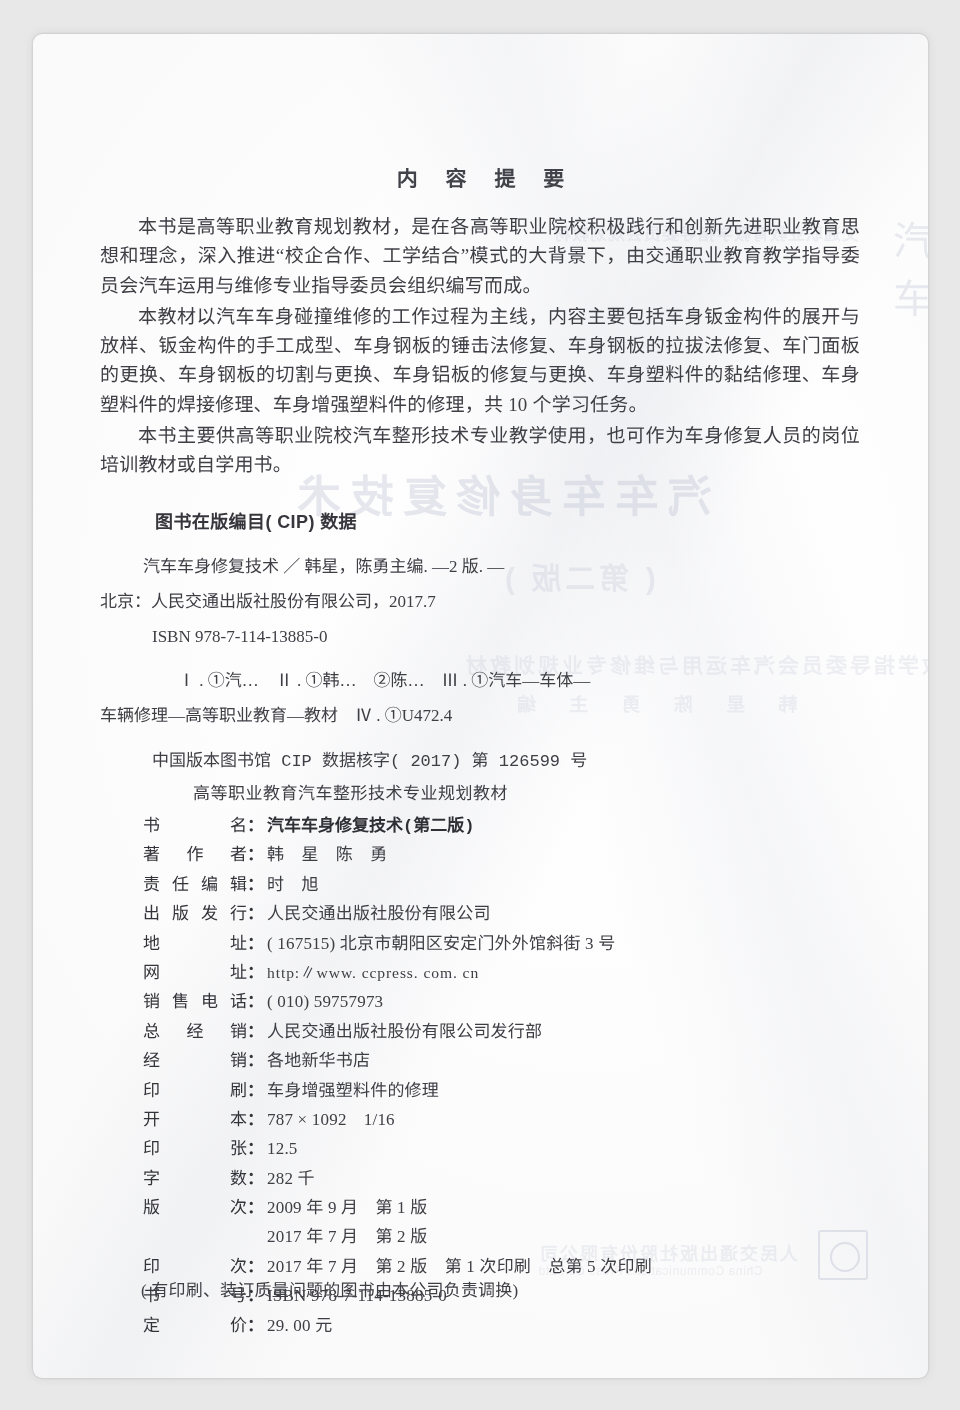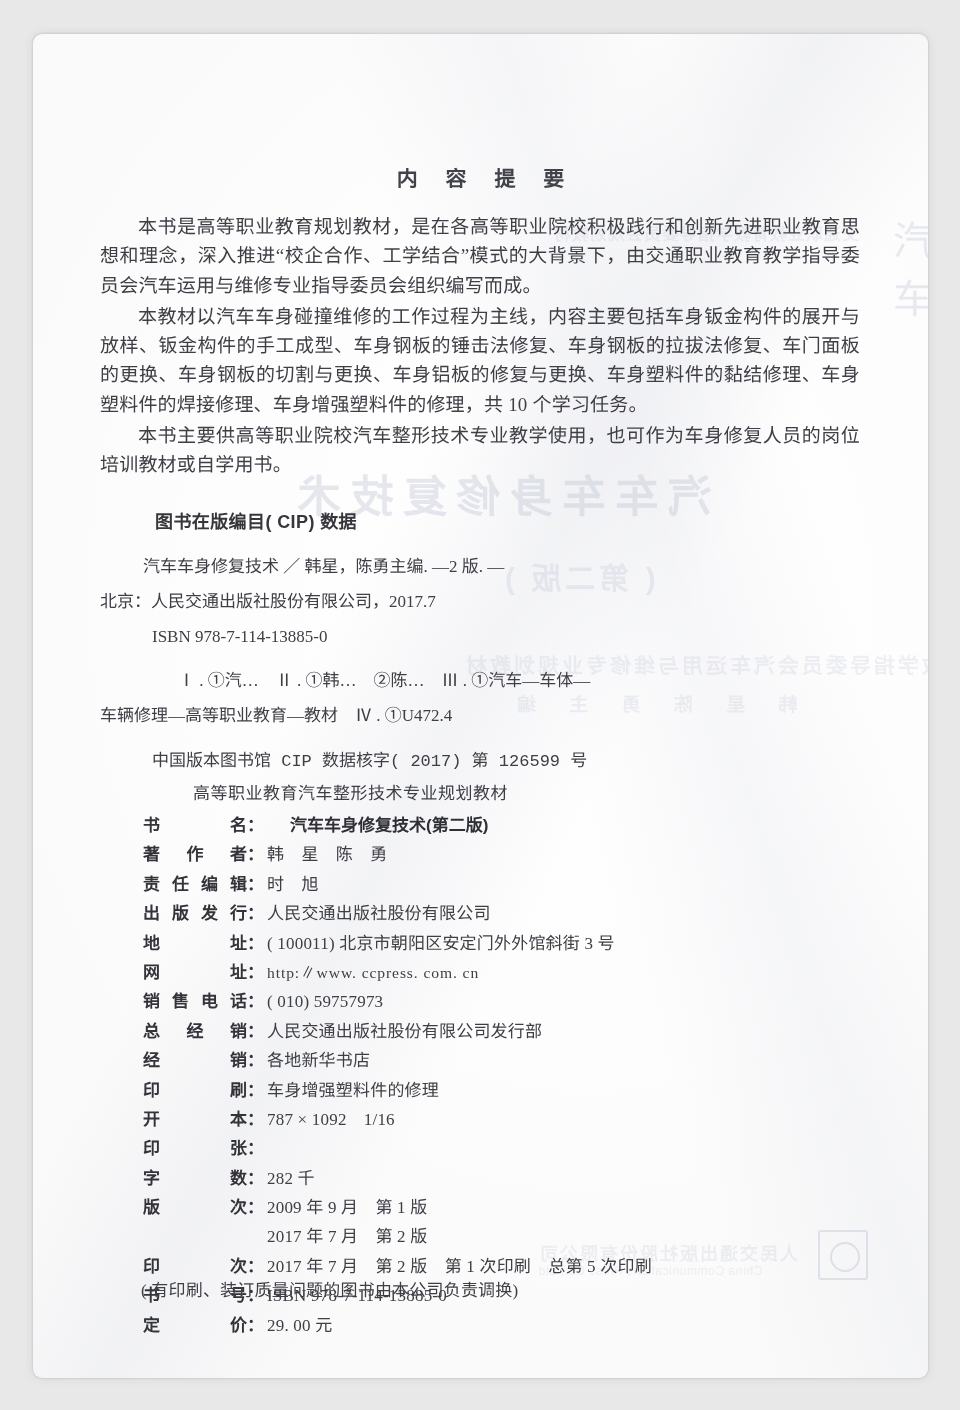--- a/index.html
+++ b/index.html
@@ -224,21 +224,21 @@
   .colo-row {
     display: flex;
     align-items: baseline;
     min-height: 29.4px;
   }
   .colo-label {
     width: 104px;
     flex: 0 0 104px;
     font-family: "Liberation Sans", sans-serif;
     font-size: 17px;
-    font-weight: 700;
+    font-weight: 400;
     color: #33333a;
     text-align: justify;
     text-align-last: justify;
     letter-spacing: 0;
   }
   .colo-colon {
     flex: 0 0 9px;
     font-family: "Liberation Sans", sans-serif;
     font-size: 17px;
     font-weight: 700;
@@ -246,25 +246,24 @@
   }
   .colo-value {
     flex: 1 1 auto;
     font-family: "Liberation Serif", serif;
     font-size: 17px;
     color: #3e3e45;
     letter-spacing: .2px;
     padding-left: 3px;
   }
   .colo-value.bold-sans {
-    font-family: Liberation Sans, sans-serif;
+    font-family: Liberation Mono, monospace;
     font-weight: 700;
     color: #2f2f36;
     letter-spacing: 0;
-    margin-left: 23px;
   }
   .colo-value.latin {
     font-family: "Liberation Serif", serif;
     font-size: 15.6px;
     letter-spacing: .9px;
   }
   .colo-row.continuation .colo-label,
   .colo-row.continuation .colo-colon { visibility: hidden; }
 
   
@@ -336,21 +335,21 @@
             <div class="colo-value">时　旭</div>
           </div>
           <div class="colo-row">
             <div class="colo-label">出版发行</div>
             <div class="colo-colon">：</div>
             <div class="colo-value">人民交通出版社股份有限公司</div>
           </div>
           <div class="colo-row">
             <div class="colo-label">地址</div>
             <div class="colo-colon">：</div>
-            <div class="colo-value">( 100011) 北京市朝阳区安定门外外馆斜街 3 号</div>
+            <div class="colo-value">( 167515) 北京市朝阳区安定门外外馆斜街 3 号</div>
           </div>
           <div class="colo-row">
             <div class="colo-label">网址</div>
             <div class="colo-colon">：</div>
             <div class="colo-value latin">http:∥www. ccpress. com. cn</div>
           </div>
           <div class="colo-row">
             <div class="colo-label">销售电话</div>
             <div class="colo-colon">：</div>
             <div class="colo-value">( 010) 59757973</div>
@@ -371,20 +370,21 @@
             <div class="colo-value">车身增强塑料件的修理</div>
           </div>
           <div class="colo-row">
             <div class="colo-label">开本</div>
             <div class="colo-colon">：</div>
             <div class="colo-value">787 × 1092　1/16</div>
           </div>
           <div class="colo-row">
             <div class="colo-label">印张</div>
             <div class="colo-colon">：</div>
+            <div class="colo-value">12.5</div>
           </div>
           <div class="colo-row">
             <div class="colo-label">字数</div>
             <div class="colo-colon">：</div>
             <div class="colo-value">282 千</div>
           </div>
           <div class="colo-row">
             <div class="colo-label">版次</div>
             <div class="colo-colon">：</div>
             <div class="colo-value">2009 年 9 月　第 1 版</div>

